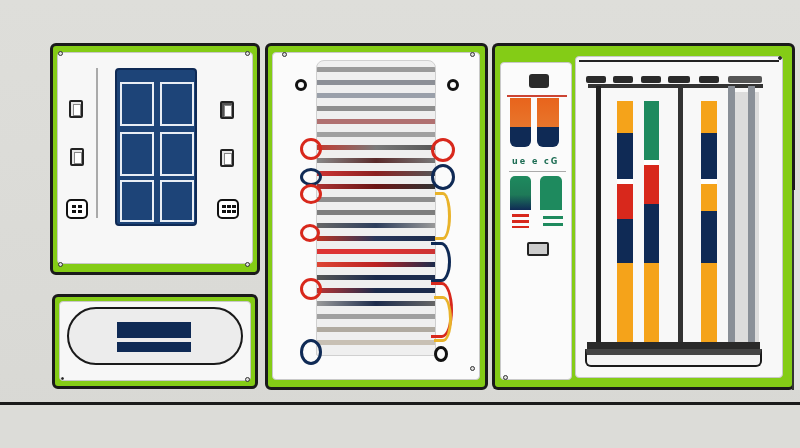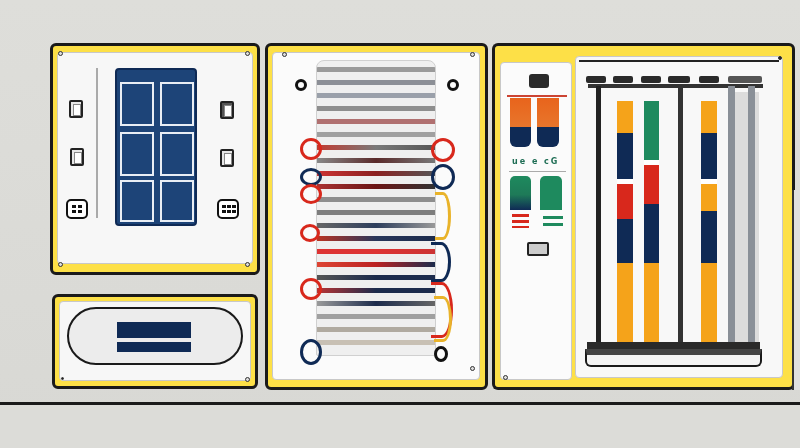--- a/index.html
+++ b/index.html
@@ -3,21 +3,21 @@
 <meta charset="utf-8">
 <style>
   * { box-sizing: border-box; margin: 0; padding: 0; }
   html, body { width: 800px; height: 448px; overflow: hidden; }
   body { background: #dcdcd8; font-family: "DejaVu Sans", sans-serif; position: relative; }
   .abs { position: absolute; }
   .wall { position:absolute; left:0; top:0; width:800px; height:448px; background: linear-gradient(#dededa, #d8d8d4); }
   .floor-line { position:absolute; left:0; top:402px; width:800px; height:3px; background:#1a1a1a; }
   .floor { position:absolute; left:0; top:405px; width:800px; height:43px; background:#dcdcd8; }
 
-  .panel { position:absolute; border:3px solid #1a1a1a; border-radius:6px; background:#fde047; }
+  .panel { position:absolute; border:3px solid #1a1a1a; border-radius:6px; background:#84cc16; }
   .panel-inner { position:absolute; background:#f7f7f7; border:1px solid #c8c8c8; border-radius:4px; }
   .screw { position:absolute; width:5px; height:5px; border-radius:50%; border:1px solid #333; background:#ddd; }
 
   
   .switch { position:absolute; width:14px; height:18px; border:2px solid #222; background:#e8e8e8; border-radius:2px; }
   .switch::after { content:""; position:absolute; left:2px; top:2px; width:6px; height:10px; background:#fff; border:1px solid #888; }
   .keypad { position:absolute; width:22px; height:20px; border:2px solid #111; border-radius:5px; background:#fff; }
   .keypad i { position:absolute; width:4px; height:3px; background:#111; }
   .solar { position:absolute; background:#1d4478; border-radius:4px; border:2px solid #0f2a55; }
   .cell { position:absolute; border:2px solid #e9eef5; background:#1d4478; }

